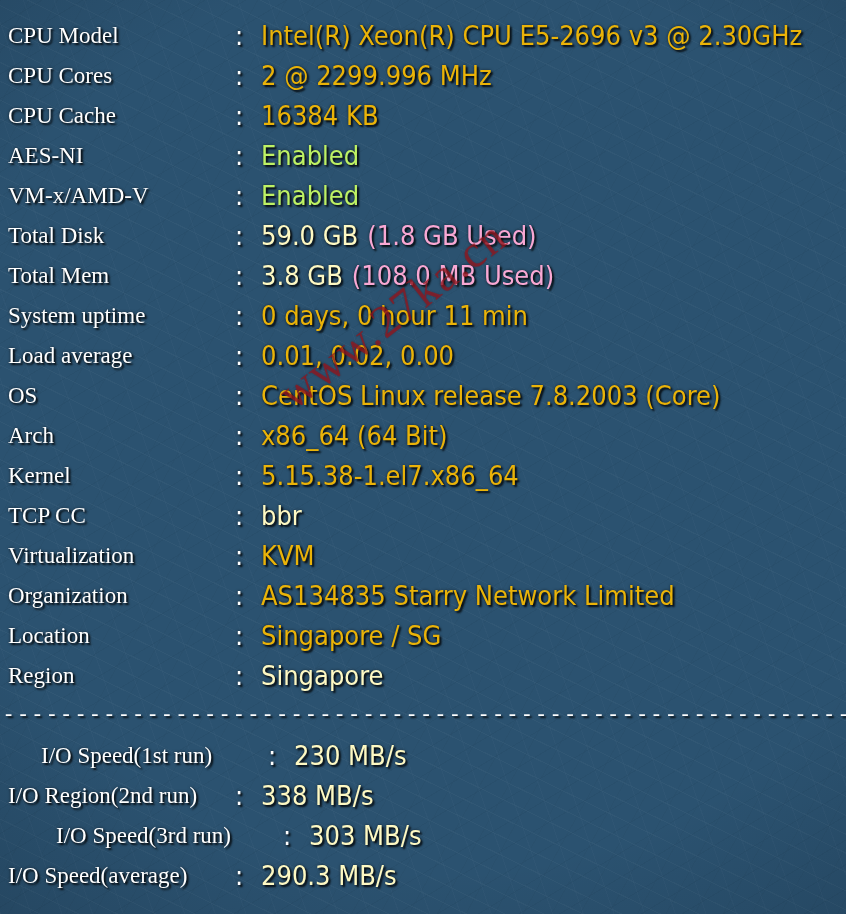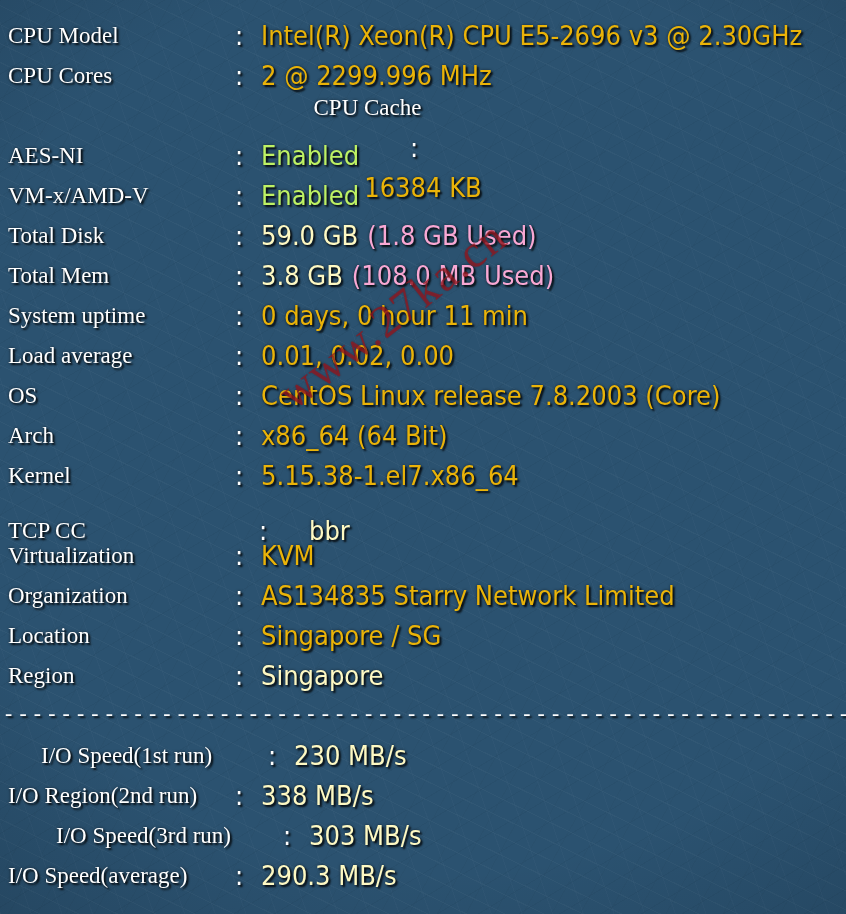--- a/index.html
+++ b/index.html
@@ -148,21 +148,21 @@
         <div class="row" style="top: 16px;">
           <span class="label">CPU Model</span>
           <span class="colon">:</span>
           <span class="value v-cyan">Intel(R) Xeon(R) CPU E5-2696 v3 @ 2.30GHz</span>
         </div>
         <div class="row" style="top: 56px;">
           <span class="label">CPU Cores</span>
           <span class="colon">:</span>
           <span class="value v-cyan">2 @ 2299.996 MHz</span>
         </div>
-        <div class="row" style="top: 88px; flex-direction: column;">
+        <div class="row" style="top: 96px;">
           <span class="label">CPU Cache</span>
           <span class="colon">:</span>
           <span class="value v-cyan">16384 KB</span>
         </div>
         <div class="row" style="top: 136px;">
           <span class="label">AES-NI</span>
           <span class="colon">:</span>
           <span class="value v-green">Enabled</span>
         </div>
         <div class="row" style="top: 176px;">
@@ -200,21 +200,21 @@
         <div class="row" style="top: 416px;">
           <span class="label">Arch</span>
           <span class="colon">:</span>
           <span class="value v-cyan">x86_64 (64 Bit)</span>
         </div>
         <div class="row" style="top: 456px;">
           <span class="label">Kernel</span>
           <span class="colon">:</span>
           <span class="value v-cyan">5.15.38-1.el7.x86_64</span>
         </div>
-        <div class="row" style="top: 511px; gap: 24px;">
+        <div class="row" style="top: 496px;">
           <span class="label">TCP CC</span>
           <span class="colon">:</span>
           <span class="value v-yellow">bbr</span>
         </div>
         <div class="row" style="top: 536px;">
           <span class="label">Virtualization</span>
           <span class="colon">:</span>
           <span class="value v-cyan">KVM</span>
         </div>
         <div class="row" style="top: 576px;">

